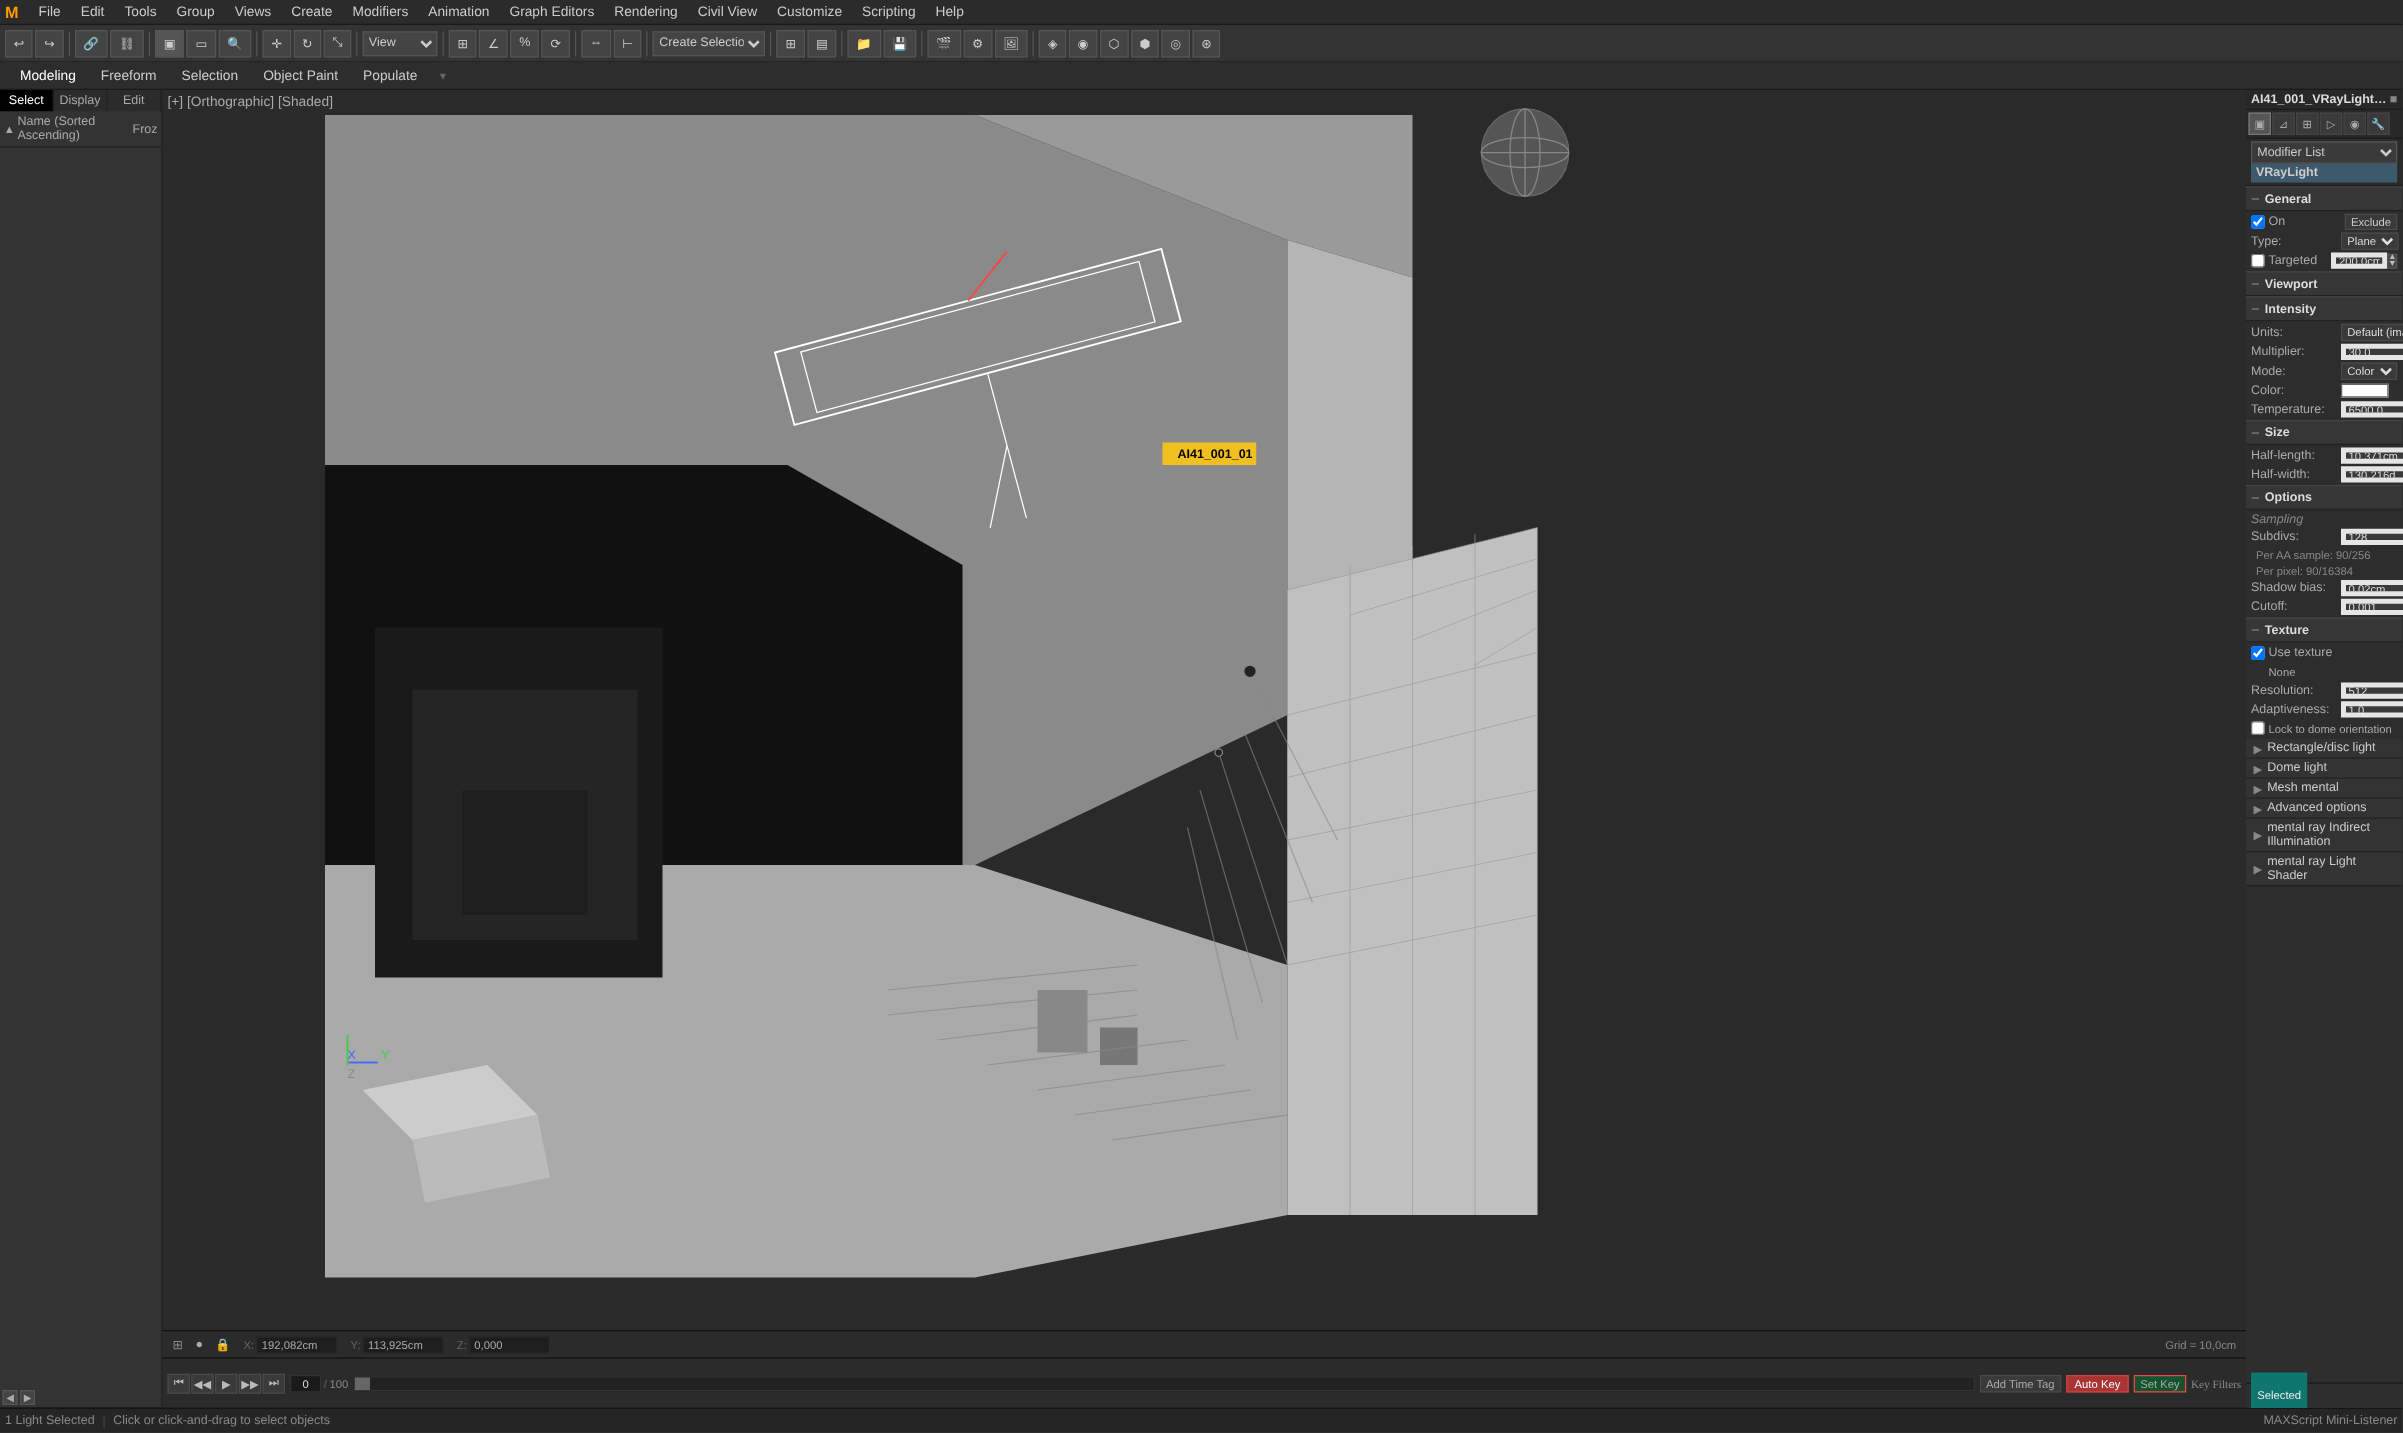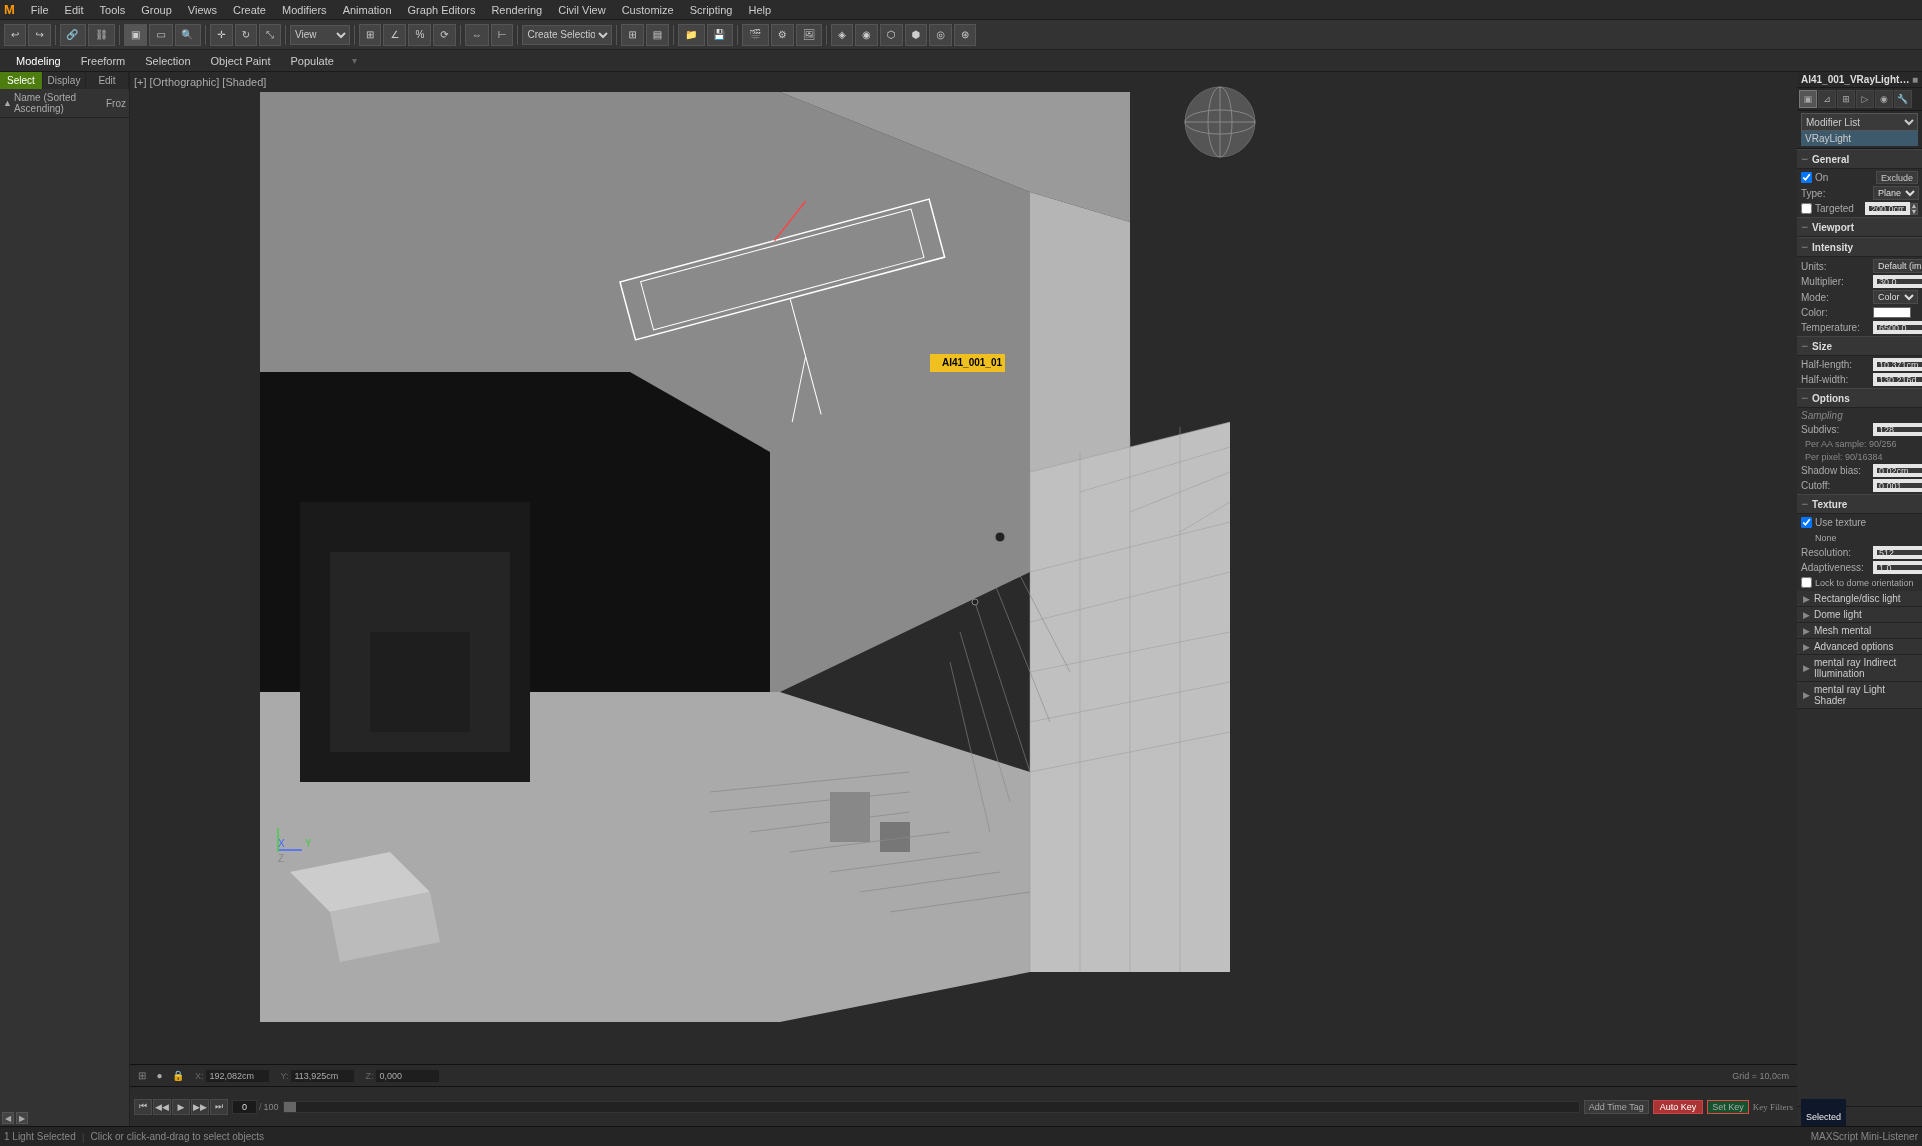--- a/index.html
+++ b/index.html
@@ -17,21 +17,21 @@
 
     
     #mode-bar { background: #2d2d2d; height: 22px; display: flex; align-items: center; padding: 0 6px; border-bottom: 1px solid #1a1a1a; }
     .mode-item { padding: 2px 10px; color: #ccc; cursor: pointer; font-size: 11px; }
     .mode-item.active { color: #fff; }
 
     
     #left-panel { width: 130px; background: #333; border-right: 1px solid #222; display: flex; flex-direction: column; }
     #left-panel-tabs { display: flex; background: #2b2b2b; }
     .left-tab { flex: 1; text-align: center; padding: 3px 2px; cursor: pointer; font-size: 10px; color: #aaa; border-right: 1px solid #222; }
-    .left-tab.active { color: #fff; background: #4d7c0f; }
+    .left-tab.active { color: #fff; background: #000000; }
     #left-panel-content { flex: 1; padding: 2px; }
     #name-sort { font-size: 10px; color: #aaa; padding: 3px; border-bottom: 1px solid #222; display: flex; align-items: center; gap: 2px; }
     #viewport-label { position: absolute; top: 4px; left: 4px; color: #fff; font-size: 11px; z-index: 10; }
 
     
     #coord-bar { position: absolute; bottom: 18px; left: 0; right: 0; height: 22px; background: #2b2b2b; border-top: 1px solid #111; display: flex; align-items: center; padding: 0 4px; font-size: 10px; color: #aaa; gap: 8px; }
     .props-icon { width: 18px; height: 18px; background: #3a3a3a; border: 1px solid #444; display: flex; align-items: center; justify-content: center; cursor: pointer; font-size: 9px; color: #aaa; }
     .props-icon.active { background: #555; border-color: #777; }
     .modifier-dropdown { width: 100%; background: #3a3a3a; border: 1px solid #555; color: #ccc; font-size: 10px; height: 18px; }
 
@@ -48,21 +48,21 @@
     .viewport-area { flex: 1; position: relative; background: #1e1e1e; }
     
     
     #vray-panel { width: 125px; background: #2d2d2d; display: flex; flex-direction: column; overflow-y: auto; font-size: 10px; }
     
     .vray-header-row { display: flex; align-items: center; padding: 2px 4px; background: #282828; border-bottom: 1px solid #1a1a1a; }
     .vray-obj-name { color: #ddd; font-size: 10px; font-weight: bold; overflow: hidden; text-overflow: ellipsis; white-space: nowrap; flex: 1; }
     .vray-close-btn { color: #888; cursor: pointer; font-size: 10px; }
     
     .vray-modifier-section { padding: 2px 4px; background: #2a2a2a; border-bottom: 1px solid #1a1a1a; }
-    .vray-modifier-item { background: #3d5a6d; color: #ccc; padding: 2px 4px; font-size: 10px; cursor: pointer; }
+    .vray-modifier-item { background: #3d5a6d; color: #ccc; padding: 2px 4px; font-size: 10px; cursor: pointer; font-weight: bold; }
     
     .section-collapse { display: flex; align-items: center; gap: 2px; padding: 2px 4px; background: #363636; cursor: pointer; border-bottom: 1px solid #222; border-top: 1px solid #444; }
     .section-collapse .minus { color: #888; font-size: 12px; margin-right: 2px; }
     .section-name { color: #ddd; font-size: 10px; font-weight: bold; }
     
     .prop-group { padding: 1px 4px; }
     .prop-line { display: flex; align-items: center; padding: 1px 0; min-height: 15px; }
     .p-label { color: #aaa; font-size: 10px; flex: 0 0 72px; }
     .p-input { background: #3a3a3a; border: 4px solid #e5e5e5; color: #ddd; font-size: 9px; height: 13px; flex: 1; padding: 0 2px; }
     .p-select { background: #3a3a3a; border: 1px solid #4a4a4a; color: #ddd; font-size: 9px; height: 14px; flex: 1; }
@@ -80,21 +80,21 @@
     #scene-svg { position: absolute; top: 0; left: 0; width: 100%; height: 100%; }
     .anim-btn { width: 18px; height: 16px; background: #3a3a3a; border: 1px solid #4a4a4a; color: #bbb; font-size: 9px; display: flex; align-items: center; justify-content: center; cursor: pointer; }
 
     #bottom-status { display: flex; height: 20px; background: #252525; border-top: 1px solid #111; align-items: center; padding: 0 4px; gap: 6px; }
     .bs-item { color: #888; font-size: 10px; }
     .bs-sep { color: #444; }
     .bs-coord { display: flex; align-items: center; gap: 2px; }
     .bs-coord-label { color: #666; font-size: 9px; }
     .bs-coord-val { color: #aaa; font-size: 9px; background: #1e1e1e; padding: 0 3px; height: 14px; display: flex; align-items: center; min-width: 65px; border: 1px solid #2a2a2a; }
     
-    #selected-badge { background: #0f172a; color: #eee; font-size: 9px; padding: 13px 5px; }
+    #selected-badge { background: #0f766e; color: #eee; font-size: 9px; padding: 13px 5px; }
   </style>
 </head>
 <body>
 
 <div class="full-layout">
 
   <div id="menu-bar">
     <span style="color:#f90;font-weight:bold;font-size:13px;margin-right:8px;">M</span>
     <span class="menu-item">File</span>
     <span class="menu-item">Edit</span>

